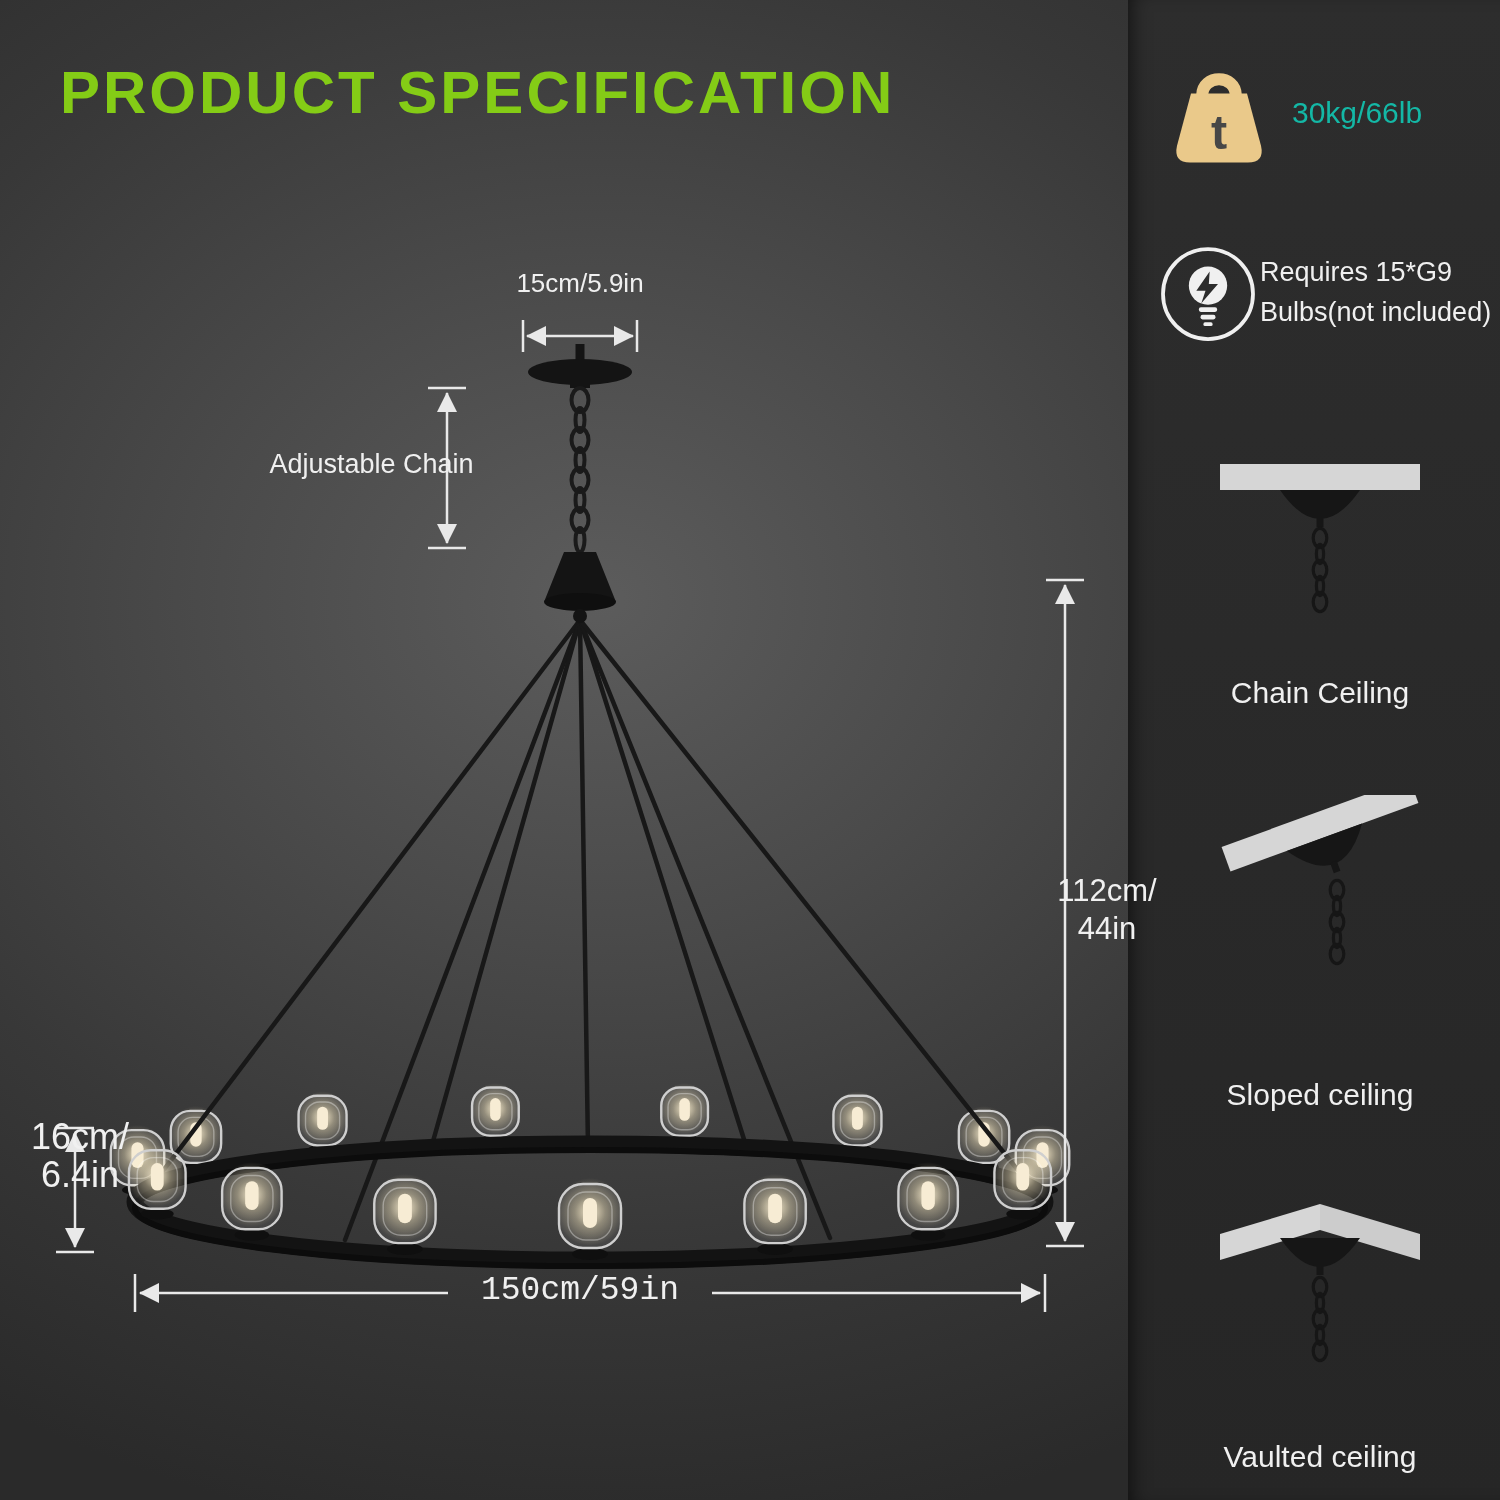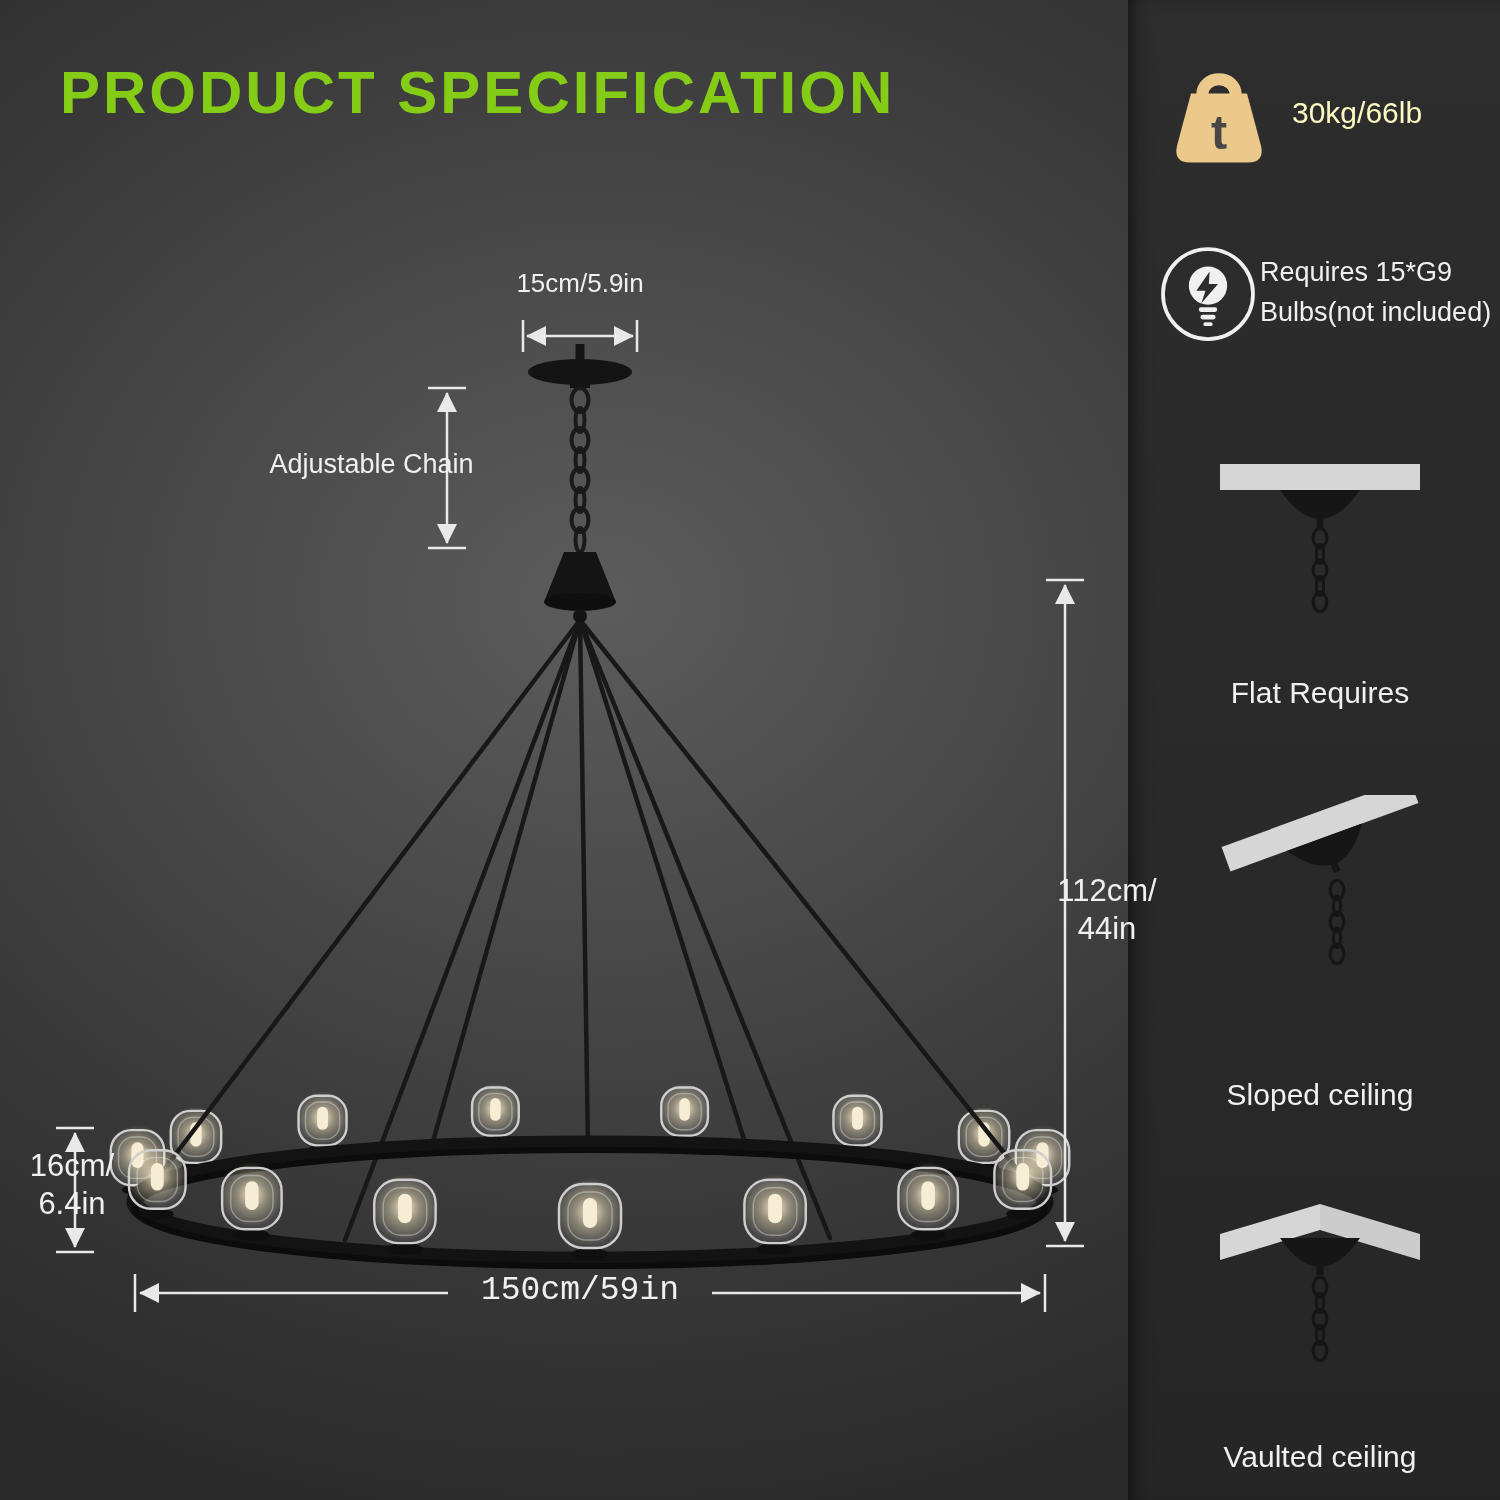--- a/index.html
+++ b/index.html
@@ -20,24 +20,24 @@
   }
   #scene{position:absolute;left:0;top:0;}
   .title{
     position:absolute;left:60px;top:58px;width:1000px;
     font-size:60px;font-weight:600;letter-spacing:3px;color:#84cc16;white-space:nowrap;
   }
   .dimtext{position:absolute;color:#f0f0f0;text-align:center;}
   .dt-canopy{left:455px;top:268px;width:250px;font-size:26px;}
   .dt-chain{left:269px;top:448px;width:205px;font-size:27px;line-height:33px;}
   .dt-height{left:1042px;top:872px;width:130px;font-size:31px;line-height:38px;}
-  .dt-shade{left:8px;top:1118px;width:128px;font-size:31px;line-height:38px;margin-top:29px;}
+  .dt-shade{left:16px;top:1118px;width:128px;font-size:36px;line-height:38px;}
   .dt-diam{left:450px;top:1272px;width:260px;font-size:33px;font-family:Liberation Mono, monospace;}
   .spec-weight-text{
-    position:absolute;left:1292px;top:96px;font-size:30px;color:#fef9c3;white-space:nowrap;
+    position:absolute;left:1292px;top:96px;font-size:30px;color:#14b8a6;white-space:nowrap;
   }
   .spec-bulb-text{
     position:absolute;left:1260px;top:252px;font-size:27px;line-height:40px;color:#f0f0f0;white-space:nowrap;
   }
   .mount-label{
     position:absolute;left:1190px;width:260px;text-align:center;font-size:30px;color:#f0f0f0;
   }
   .ml-flat{top:676px;}
   .ml-sloped{top:1078px;}
   .ml-vaulted{top:1440px;}
@@ -287,21 +287,21 @@
   <path d="M72,38 Q112,96 152,38 Z" fill="#161616"></path>
   <rect x="108.5" y="64" width="7" height="11" fill="#161616"></rect>
   <g id="flat-chain">
       <ellipse cx="112" cy="86" rx="6.800000000000001" ry="9.600000000000001" fill="none" stroke="#161616" stroke-width="3.2"></ellipse>
       <ellipse cx="112" cy="102" rx="3.6" ry="9.600000000000001" fill="none" stroke="#161616" stroke-width="3.2"></ellipse>
       <ellipse cx="112" cy="118" rx="6.800000000000001" ry="9.600000000000001" fill="none" stroke="#161616" stroke-width="3.2"></ellipse>
       <ellipse cx="112" cy="134" rx="3.6" ry="9.600000000000001" fill="none" stroke="#161616" stroke-width="3.2"></ellipse>
       <ellipse cx="112" cy="150" rx="6.800000000000001" ry="9.600000000000001" fill="none" stroke="#161616" stroke-width="3.2"></ellipse>
     </g>
 </svg>
-<div class="mount-label ml-flat">Flat Requires</div>
+<div class="mount-label ml-flat">Chain Ceiling</div>
 
 <svg class="icon" style="left:1208px;top:795px;" width="224" height="230" viewBox="0 0 224 230">
   <g transform="rotate(-20 112 30)">
     <rect x="12" y="17" width="200" height="26" fill="#d6d6d6"></rect>
     <path d="M72,43 Q112,100 152,43 Z" fill="#161616"></path>
     <rect x="108.5" y="69" width="7" height="11" fill="#161616"></rect>
   </g>
   <g id="sloped-chain">
       <ellipse cx="129" cy="95" rx="6.800000000000001" ry="9.600000000000001" fill="none" stroke="#161616" stroke-width="3.2"></ellipse>
       <ellipse cx="129" cy="111" rx="3.6" ry="9.600000000000001" fill="none" stroke="#161616" stroke-width="3.2"></ellipse>

